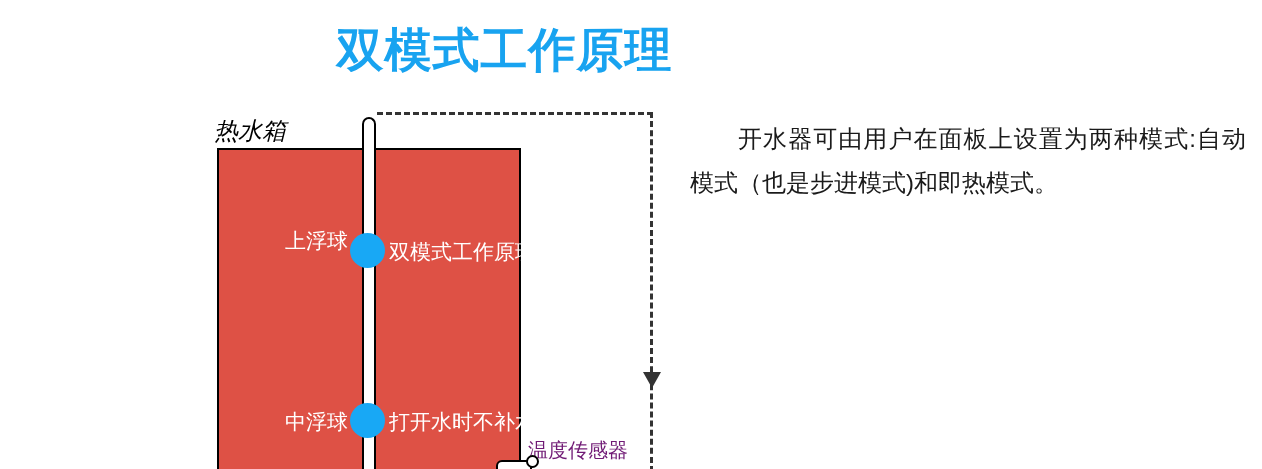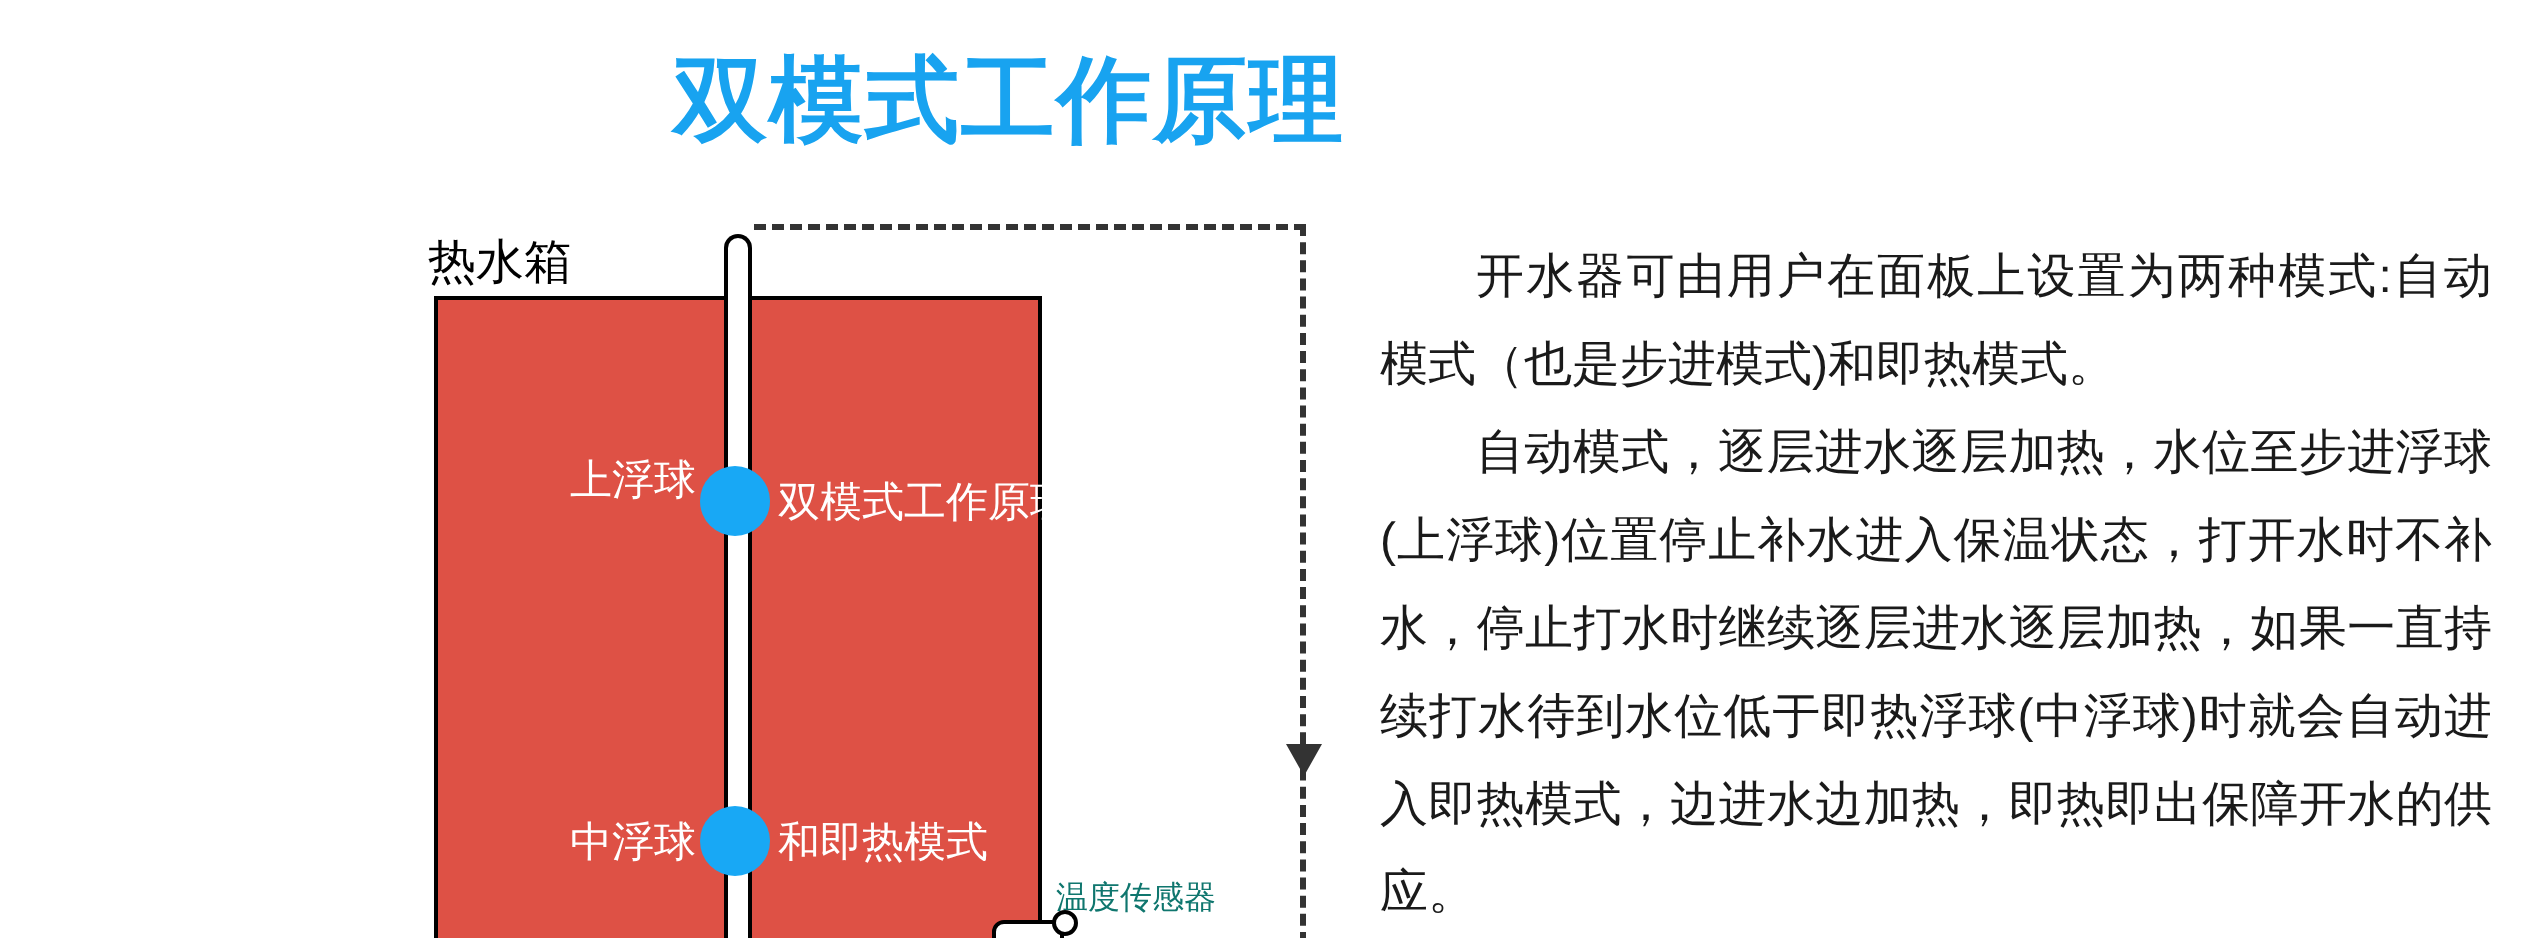--- a/index.html
+++ b/index.html
@@ -22,21 +22,21 @@
   .page-title{
     position:absolute;left:0;top:24px;width:1009px;
     text-align:center;
     font-size:47px;line-height:52px;font-weight:bold;
     color:var(--title-blue);
     letter-spacing:1px;
   }
   
   .tank-label{
     position:absolute;left:214px;top:115px;
-    font-size:24px;color:#000;
+    font-size:24px;color:#000;font-style:italic;
   }
   .tank{
     position:absolute;left:217px;top:148px;
     width:304px;height:330px;
     background:var(--tank-red);
     border:2px solid #000;
   }
   .dashed-path{
     position:absolute;left:377px;top:112px;
     width:276px;height:360px;
@@ -70,21 +70,21 @@
     font-size:21px;line-height:26px;
     color:var(--label-white);
     white-space:nowrap;
   }
   .lbl-upper-float{right:914px;top:228px;text-align:right;}
   .lbl-step-level{left:389px;top:239px;}
   .lbl-middle-float{right:914px;top:409px;text-align:center;}
   .lbl-instant-level{left:389px;top:409px;}
   .sensor-label{
     position:absolute;left:528px;top:438px;
-    font-size:16px;line-height:24px;color:#0f766e;white-space:nowrap;
+    font-size:20px;line-height:24px;color:#701a75;white-space:nowrap;
   }
   .sensor-probe{
     position:absolute;left:496px;top:460px;
     width:36px;height:16px;
     background:#ffffff;
     border:2px solid #000;
     border-radius:6px;
   }
   .sensor-knob{
     position:absolute;left:526px;top:455px;
@@ -121,25 +121,24 @@
     <div class="tank"></div>
 
     <div class="tube"></div>
 
     <div class="float-ball ball-upper"></div>
     <div class="water-label lbl-upper-float">上浮球</div>
     <div class="water-label lbl-step-level">双模式工作原理</div>
 
     <div class="float-ball ball-middle"></div>
     <div class="water-label lbl-middle-float">中浮球</div>
-    <div class="water-label lbl-instant-level">和即热模式</div>
+    <div class="water-label lbl-instant-level">打开水时不补水</div>
 
     <div class="sensor-label">温度传感器</div>
     <div class="sensor-probe"></div>
     <div class="sensor-knob"></div>
   </div>
 
   <div class="description">
     <p>开水器可由用户在面板上设置为两种模式:自动模式（也是步进模式)和即热模式。</p>
-    <p>自动模式，逐层进水逐层加热，水位至步进浮球(上浮球)位置停止补水进入保温状态，打开水时不补水，停止打水时继续逐层进水逐层加热，如果一直持续打水待到水位低于即热浮球(中浮球)时就会自动进入即热模式，边进水边加热，即热即出保障开水的供应。</p>
   </div>
 
 </div>
 
 </body></html>

